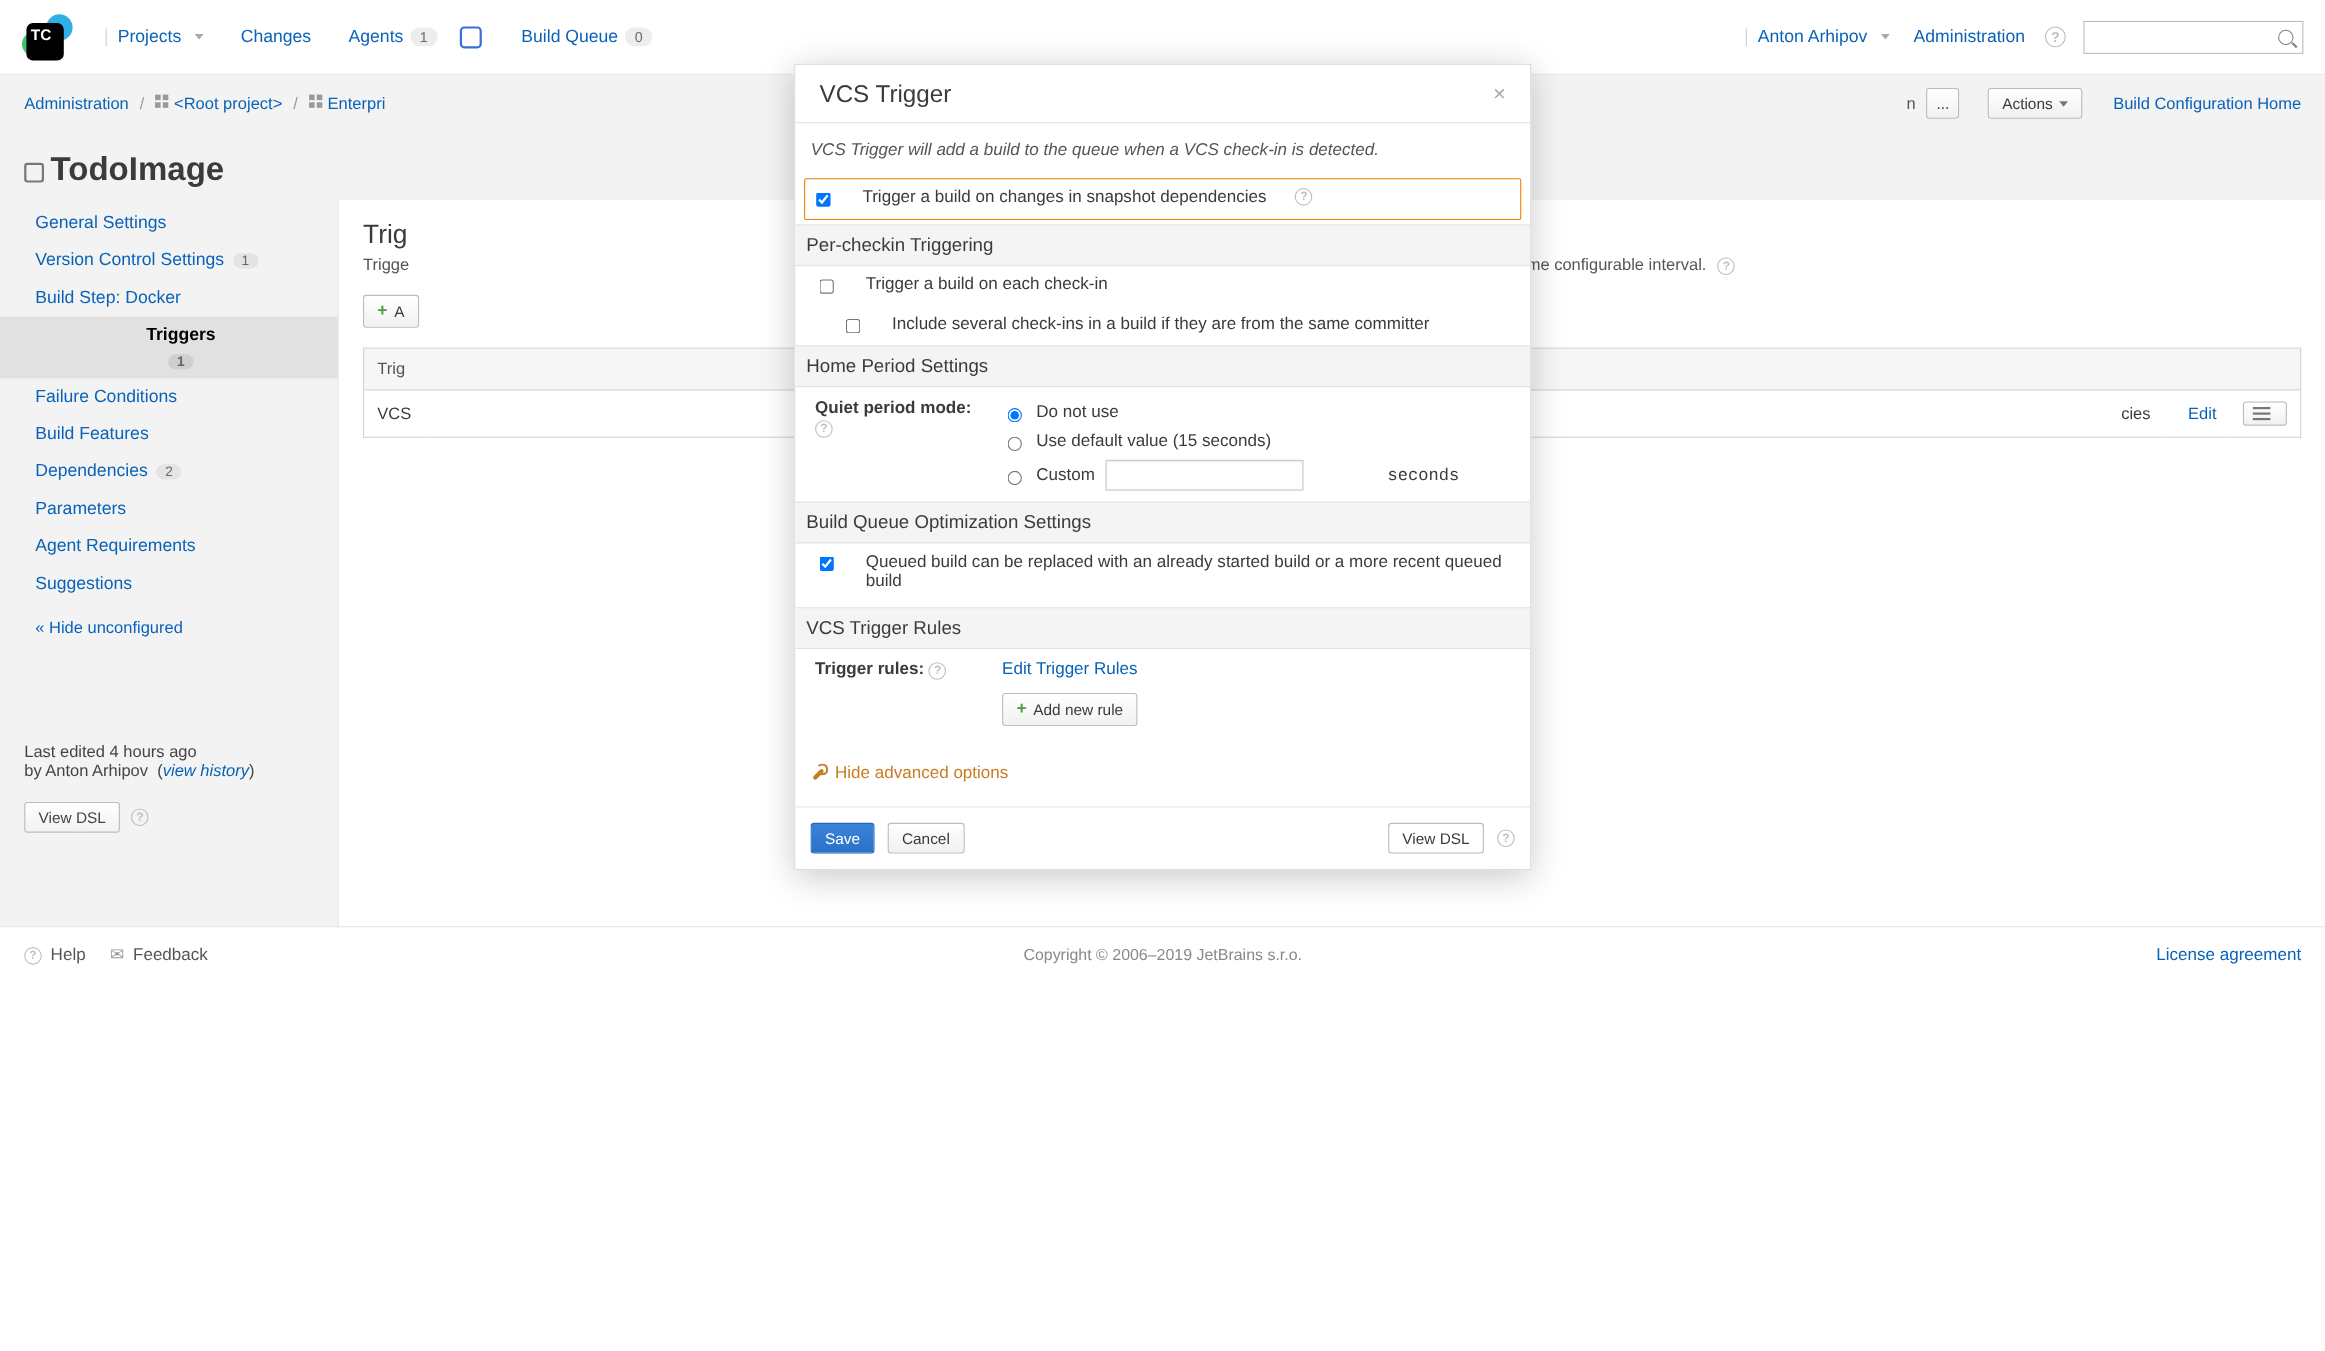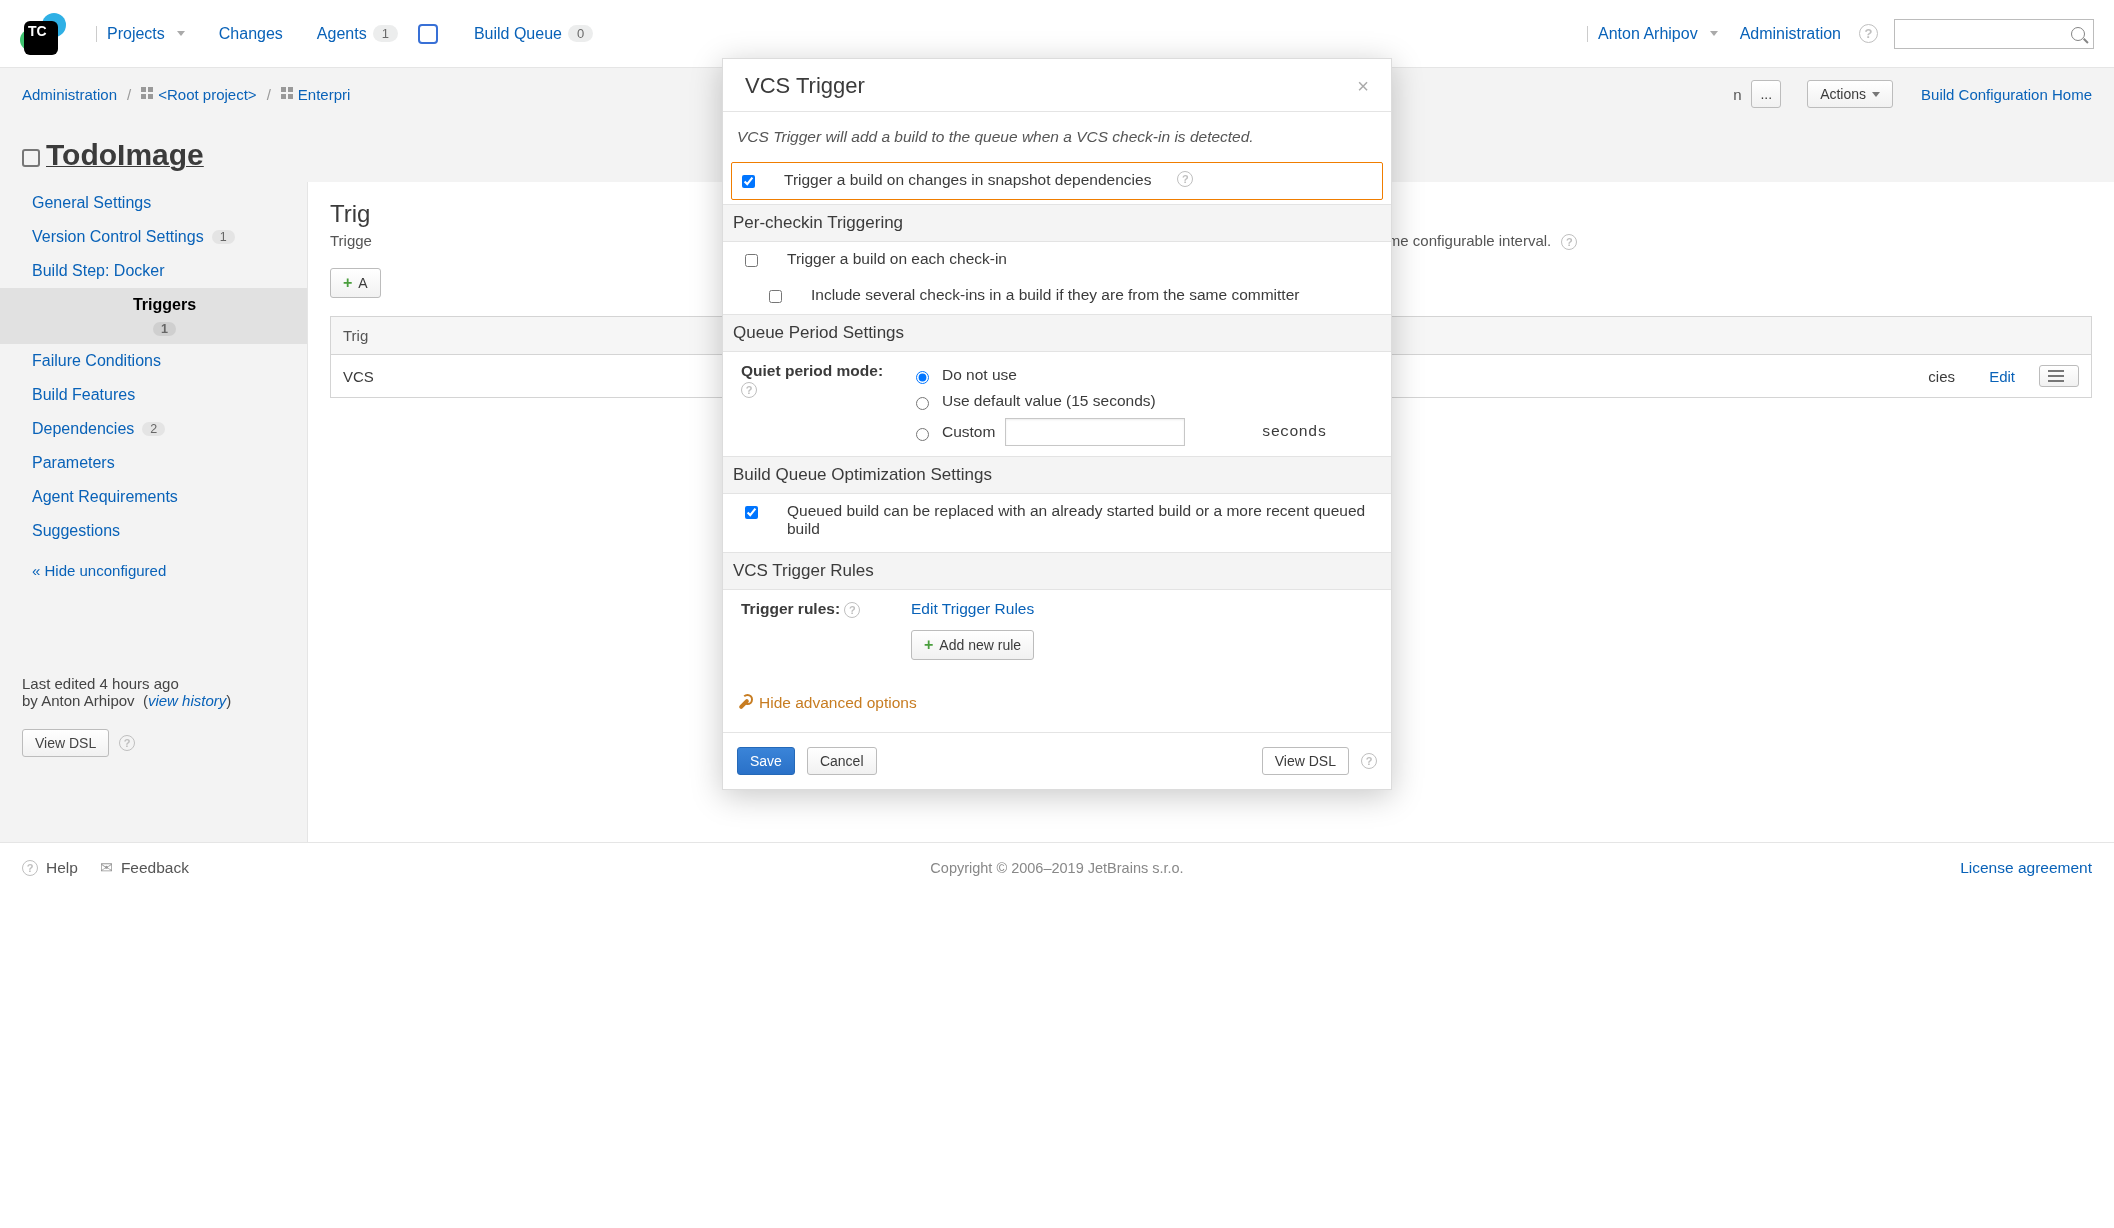--- a/index.html
+++ b/index.html
@@ -45,21 +45,21 @@
   .crumb-row .spacer{flex:1;}
   .btn{border:1px solid #bcbcbc;background:linear-gradient(#fff,#f1f1f1);border-radius:3px;padding:5px 12px;font-size:14px;display:inline-flex;align-items:center;gap:6px;cursor:pointer;}
   .btn.primary{background:#2f7bd0;background:linear-gradient(#3a84d8,#2a71c8);color:#fff;border-color:#2569b8;}
   .btn .dd-caret{width:0;height:0;border-left:4px solid transparent;border-right:4px solid transparent;border-top:5px solid #777;}
   .lines-btn{border:1px solid #bcbcbc;border-radius:3px;padding:4px 8px;display:inline-flex;align-items:center;gap:6px;background:linear-gradient(#fff,#f1f1f1);}
   .lines-ic{width:16px;height:12px;position:relative;}
   .lines-ic::before{content:"";position:absolute;left:0;top:0;width:16px;height:2px;background:#777;box-shadow:0 5px #777,0 10px #777;}
 
   
   .workspace{display:flex;min-height:660px;}
-  .ws-title{padding:18px 22px 10px;text-decoration:underline;}
+  .ws-title{padding:18px 22px 10px;}
   .ws-title .sq-ic{display:inline-block;width:18px;height:18px;border:2px solid #777;border-radius:3px;vertical-align:-2px;margin-right:6px;}
   .ws-title h1{display:inline;font-size:30px;font-weight:700;margin:0;}
   .left-col{width:308px;border-right:1px solid var(--light-border);background:var(--bg-gray);padding-top:4px;}
   .header-block{background:var(--bg-gray);}
 
   .side-item{padding:8px 10px 8px 32px;color:var(--tc-blue);font-size:16px;display:flex;align-items:center;gap:8px;cursor:pointer;}
   .side-item.active{background:#e1e1e1;color:#000;font-weight:700;flex-direction:column;}
   .side-item .cbadge{background:#e4e4e4;color:#666;border-radius:10px;padding:0 8px;font-size:12.5px;}
   .side-item.active .cbadge{background:#cfcfcf;}
 
@@ -291,21 +291,21 @@
       <div class="section-hdr">Per-checkin Triggering</div>
       <label class="row">
         <input type="checkbox" style="">
         <span>Trigger a build on each check-in</span>
       </label>
       <label class="row indent">
         <input type="checkbox" style="">
         <span>Include several check-ins in a build if they are from the same committer</span>
       </label>
 
-      <div class="section-hdr">Queue Period Settings</div>
+      <div class="section-hdr">Home Period Settings</div>
       <div class="twocol">
         <div class="lbl">
           <span>Quiet period mode:</span> <span class="help-icon sm">?</span>
         </div>
         <div class="radio-stack">
           <label>
               <input type="radio" name="qp" checked="" style="">
               <span>Do not use</span>
             </label>
           <label>

